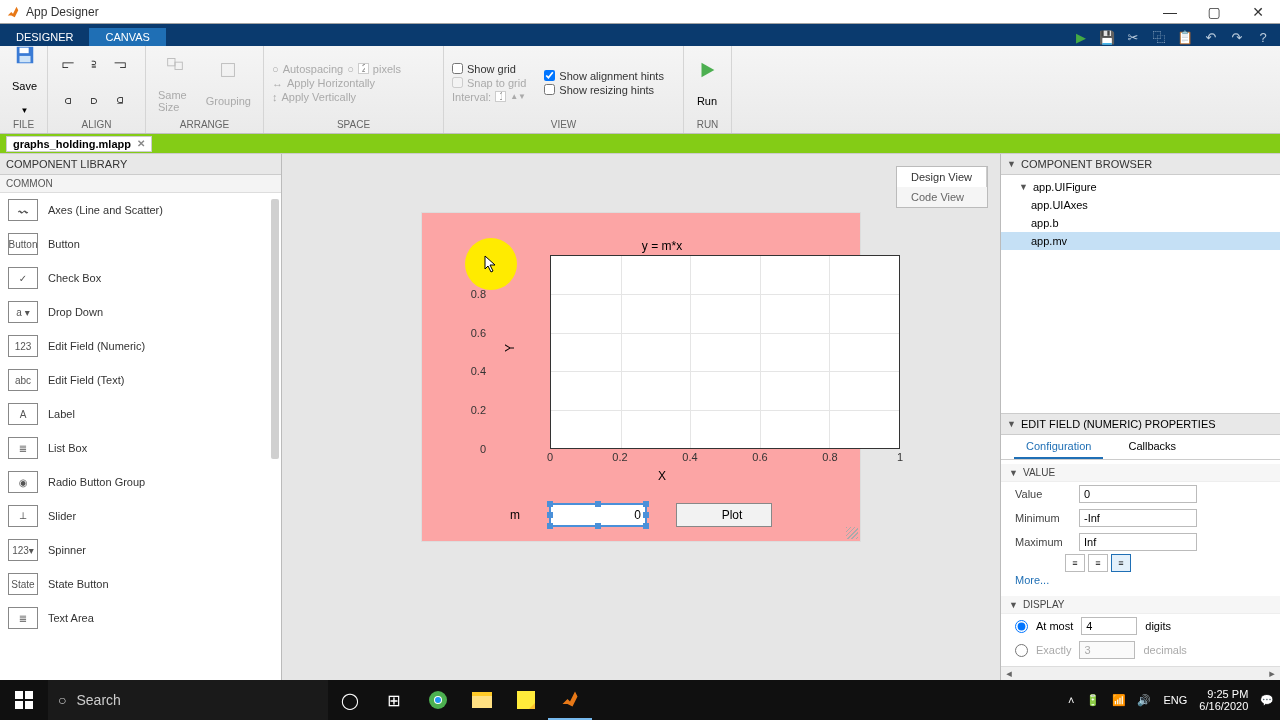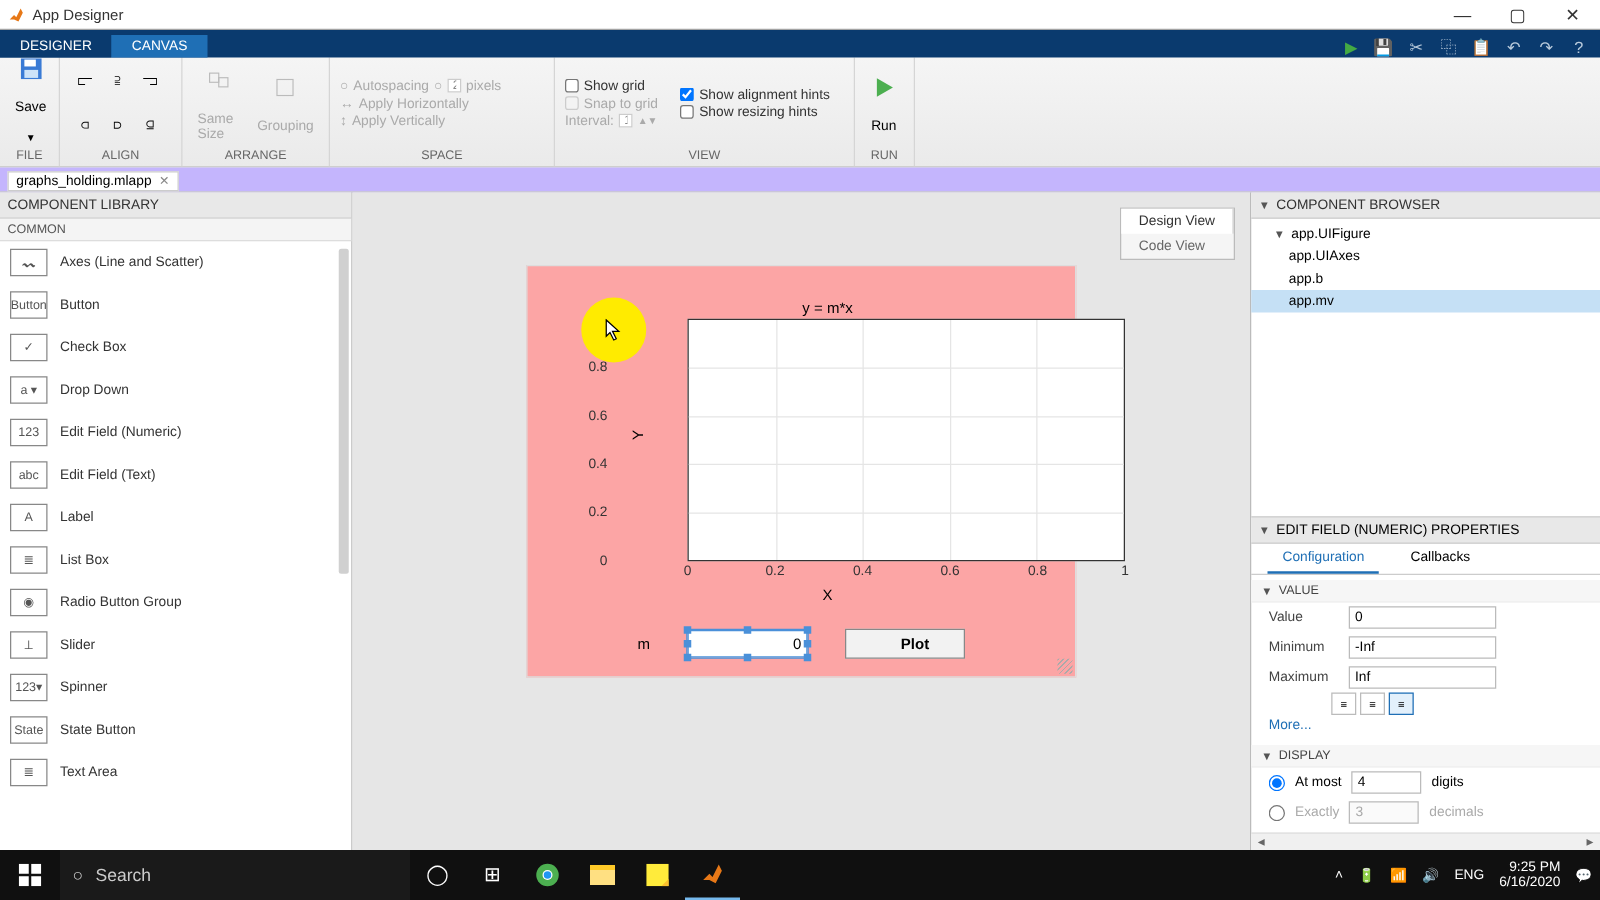--- a/index.html
+++ b/index.html
@@ -28,21 +28,21 @@
 .bigbtn { display: flex; flex-direction: column; align-items: center; gap: 14px; padding: 2px 4px; }
 .bigbtn .ico { width: 22px; height: 22px; }
 .smbtn { width: 24px; height: 24px; display: flex; align-items: center; justify-content: center; border: 1px solid transparent; }
 .ts-col { display: flex; flex-direction: column; gap: 2px; }
 .ts-check { display: flex; align-items: center; gap: 4px; color: #333; }
 .ts-check.disabled { color: #aaa; }
 .ts-check input { width: 11px; height: 11px; }
 .numin { width: 28px; height: 16px; font-size: 10px; border: 1px solid #ccc; padding: 0 3px; color:#888; }
 
 
-.filerow { height: 20px; background: #c4b5fd; border-bottom: 1px solid #ccc; display: flex; align-items: flex-end; padding-left: 6px; gap: 4px; }
+.filerow { height: 20px; background: #84cc16; border-bottom: 1px solid #ccc; display: flex; align-items: center; padding-left: 6px; gap: 4px; font-weight: bold; }
 .filerow .ftab { display: flex; align-items: center; gap: 6px; background:#fff; border: 1px solid #ccc; padding: 1px 6px; font-size: 11px; }
 .filerow .ftab .x { color: #888; font-size: 10px; }
 
 
 .main { display: flex; height: calc(720px - 24px - 22px - 88px - 20px - 40px); }
 .leftpane { width: 282px; border-right: 1px solid #bbb; display: flex; flex-direction: column; }
 .panehdr { background: #e8e8e8; border-bottom: 1px solid #ccc; padding: 4px 6px; font-size: 11px; color: #333; }
 .subhdr { background: #f4f4f4; border-bottom: 1px solid #ddd; padding: 3px 6px; font-size: 10px; color: #555; }
 .complist { flex: 1; overflow: hidden; position: relative; }
 .compitem { display: flex; align-items: center; gap: 10px; padding: 6px 8px; font-size: 11px; color: #333; }
@@ -64,21 +64,21 @@
 .xtick { position: absolute; top: 228px; font-size: 11px; color: #333; transform: translateX(-50%); }
 .axtitle { position: absolute; top: 16px; left: 0; right: 0; text-align: center; font-size: 12px; }
 .xlab { position: absolute; top: 246px; left: 0; right: 0; text-align: center; font-size: 12px; }
 .ylab { position: absolute; left: 24px; top: 125px; transform: translateY(-50%) rotate(-90deg); font-size: 12px; }
 
 .mrow { position: absolute; bottom: 14px; left: 0; right: 0; display: flex; justify-content: center; gap: 30px; align-items: center; }
 .mlabel { font-size: 12px; }
 .mfield { width: 96px; height: 22px; border: 1px solid #4a90d9; text-align: right; padding: 2px 4px; font-size: 12px; background:#fff; }
 .mfield.sel { outline: 1px solid #4a90d9; }
 .handle { position: absolute; width: 6px; height: 6px; background: #4a90d9; }
-.plotbtn { width: 96px; height: 24px; border: 1px solid #888; background: #f2f2f2; font-weight: bold; font-size: 12px; padding-left: 16px; }
+.plotbtn { width: 96px; height: 24px; border: 1px solid #888; background: #f2f2f2; font-weight: normal; font-size: 12px; padding-left: 16px; }
 .resizer { position: absolute; right: 2px; bottom: 2px; width: 12px; height: 12px; background: repeating-linear-gradient(135deg,#aaa,#aaa 1px,transparent 1px,transparent 3px); }
 
 .highlight { position: absolute; width: 52px; height: 52px; background: #ffeb00; border-radius: 50%; top: 238px; left: 465px; z-index: 5; display:flex;align-items:center;justify-content:center; }
 .cursor { position: relative; width: 14px; height: 18px; }
 
 .rightpane { width: 280px; border-left: 1px solid #bbb; display: flex; flex-direction: column; }
 .tree { padding: 3px 0; font-size: 11px; }
 .treerow { padding: 3px 4px 3px 18px; display: flex; align-items: center; gap: 4px; }
 .treerow.l1 { padding-left: 30px; }
 .treerow.sel { background: #c5e0f5; }

